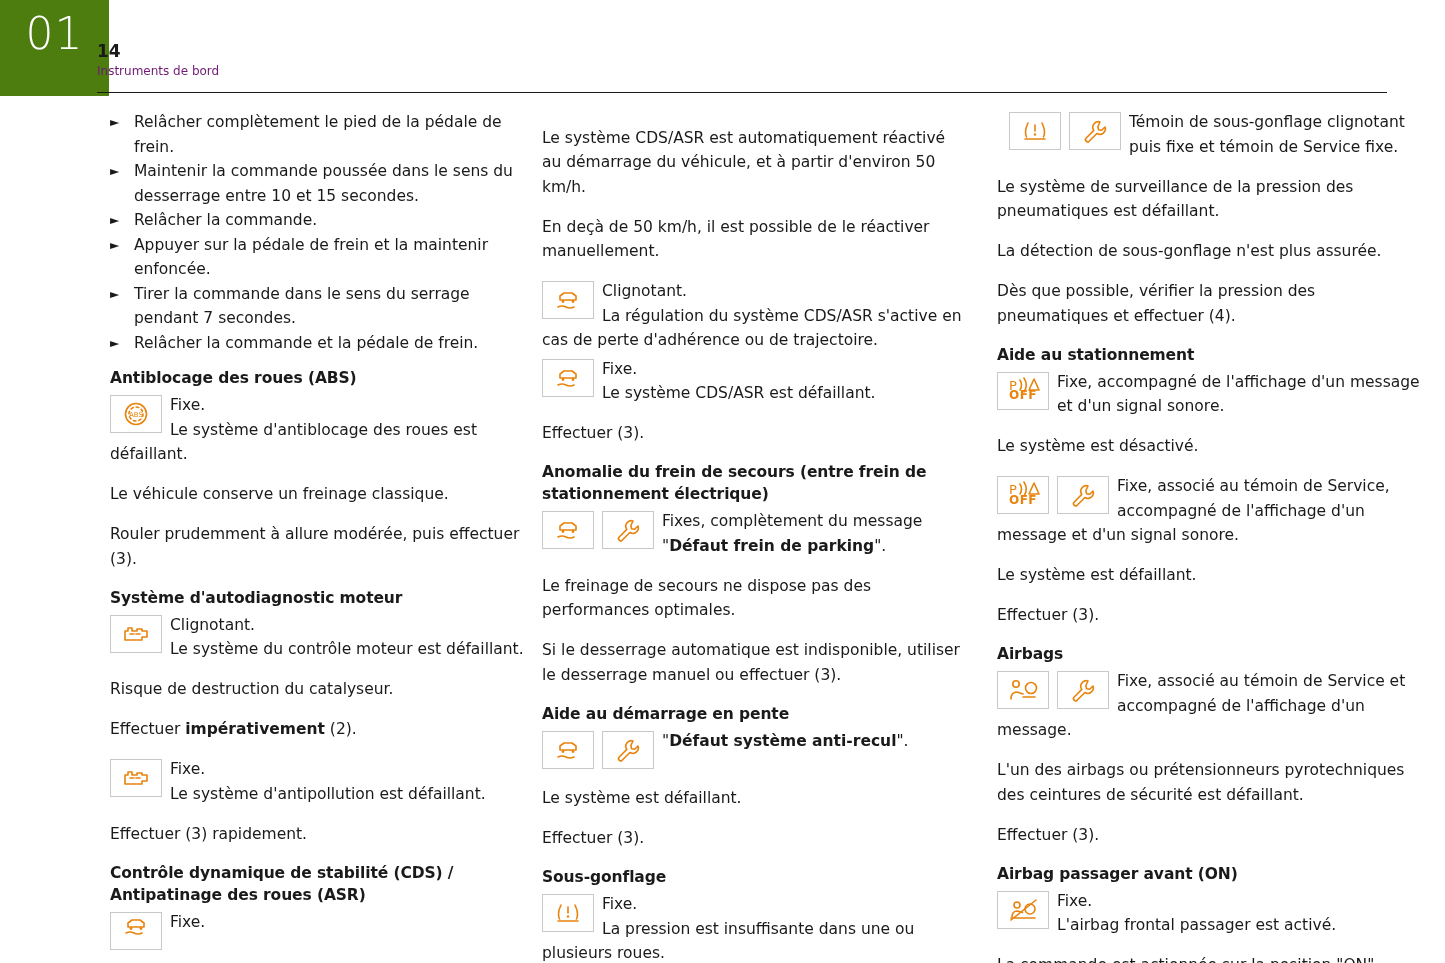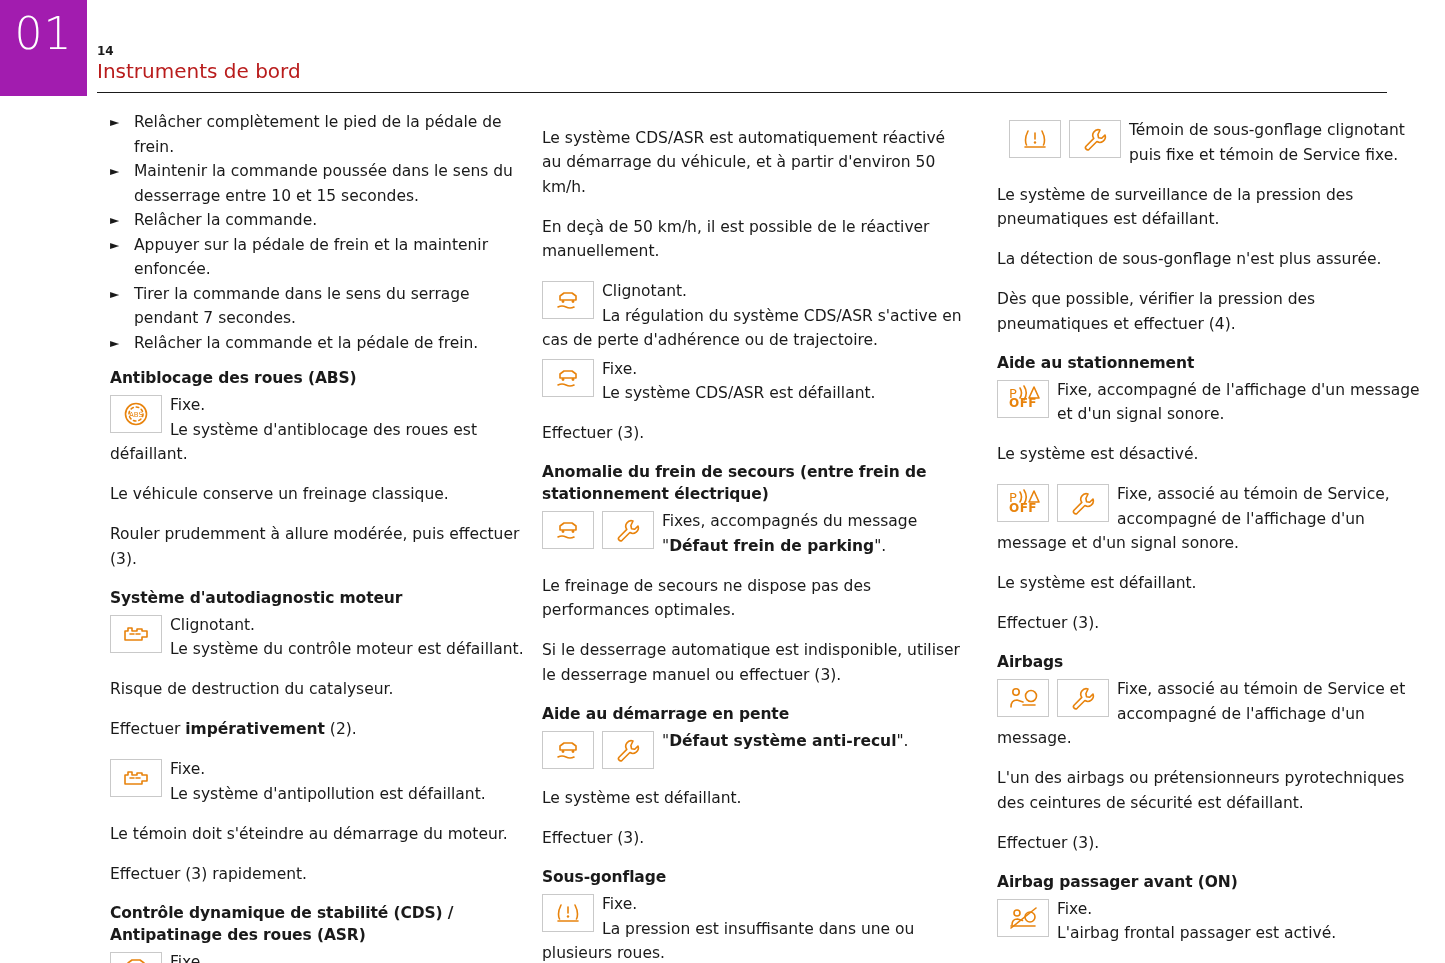--- a/index.html
+++ b/index.html
@@ -18,48 +18,48 @@
     height: 963px;
   }
   
   .header {
     position: relative;
     height: 96px;
   }
   .chapter-badge {
     position: absolute;
     left: 0; top: 0;
-    width: 87px;
+    width: 109px;
     height: 96px;
-    background: #a21caf;
+    background: #4d7c0f;
     color: #ffffff;
     font-size: 44px;
     font-weight: 300;
     letter-spacing: 1px;
     display: flex;
     align-items: flex-start;
     justify-content: center;
     padding-top: 8px;
     font-family: "DejaVu Sans", sans-serif;
     text-align: right;
   }
   .header-text {
     position: absolute;
     left: 97px;
     top: 44px;
   }
   .page-number {
-    font-size: 12px;
+    font-size: 17px;
     font-weight: bold;
     color: #1a1a1a;
     line-height: 15px;
   }
   .section-title {
-    font-size: 20px;
-    color: #b91c1c;
+    font-size: 12px;
+    color: #701a75;
     line-height: 20px;
     margin-top: 2px;
   }
   .header-rule {
     position: absolute;
     left: 97px;
     top: 92px;
     width: 1290px;
     height: 1px;
     background: #1a1a1a;
@@ -213,21 +213,20 @@
               <path class="sv" d="M7 10 L7 19 L24 19 L24 16 L29 16 L29 10 L24 10 L24 8 L19 8 L19 10 L14 10 L14 7 L10 7 L10 10 Z"></path>
               <path class="sv" d="M12 13 h4 M18 13 h4" stroke-width="1.3"></path>
             </svg>
           </div>
         </div>
         <div class="tell-text">
           <p>Fixe.</p>
           <p>Le système d'antipollution est défaillant.</p>
         </div>
       </div>
-      <p>Le témoin doit s'éteindre au démarrage du moteur.</p>
       <p>Effectuer (3) rapidement.</p>
 
       <h3 class="head"><span>Contrôle dynamique de stabilité (CDS) /</span><br><span>Antipatinage des roues (ASR)</span></h3>
       <div class="tell">
         <div class="icon-box">
           <div class="icon-inner" style="align-items:flex-start; padding-top:3px;">
             <svg width="30" height="20" viewBox="0 0 30 20" aria-hidden="true">
               <path class="sv" d="M7 11 L7 7 L11 4 L19 4 L23 7 L23 11 Z"></path>
               <circle class="sf" cx="10" cy="12.5" r="1.4"></circle>
               <circle class="sf" cx="20" cy="12.5" r="1.4"></circle>
@@ -295,21 +294,21 @@
           </div>
         </div>
         <div class="icon-box">
           <div class="icon-inner">
             <svg width="30" height="26" viewBox="0 0 30 26" aria-hidden="true">
               <path class="sv" d="M20 4 a5.5 5.5 0 0 0 -6.2 8.4 L6 20.2 a2.2 2.2 0 0 0 3.1 3.1 l7.8 -7.8 A5.5 5.5 0 0 0 25 9 l-3.3 3.3 -3.2 -0.6 -0.6 -3.2 Z"></path>
             </svg>
           </div>
         </div>
         <div class="tell-text">
-          <p><span>Fixes, accompagnés du message </span></p>
+          <p><span>Fixes, complètement du message </span></p>
           <p><span>"</span><span class="bold">Défaut frein de parking</span><span>".</span></p>
         </div>
       </div>
       <p>Le freinage de secours ne dispose pas des performances optimales.</p>
       <p>Si le desserrage automatique est indisponible, utiliser le desserrage manuel ou effectuer (3).</p>
 
       <h3 class="head">Aide au démarrage en pente</h3>
       <div class="tell">
         <div class="icon-box">
           <div class="icon-inner">
@@ -350,21 +349,21 @@
         <div class="tell-text">
           <p>Fixe.</p>
           <p>La pression est insuffisante dans une ou plusieurs roues.</p>
         </div>
       </div>
 
     </div>
 
     <div class="col col-3">
 
-      <div class="tell" style="margin-top:8px;padding-left:12px;">
+      <div class="tell" style="margin-top:0;padding-left:12px;">
         <div class="icon-box">
           <div class="icon-inner">
             <svg width="30" height="26" viewBox="0 0 30 26" aria-hidden="true">
               <path class="sv" d="M8 5 q-2.5 5 -2.5 9 0 3 1 5 M22 5 q2.5 5 2.5 9 0 3 -1 5"></path>
               <path class="sv" d="M5 21 h20" stroke-width="1.3"></path>
               <path class="sv" d="M15 7 v6" stroke-width="2"></path>
               <circle class="sf" cx="15" cy="16.5" r="1.2"></circle>
             </svg>
           </div>
         </div>

